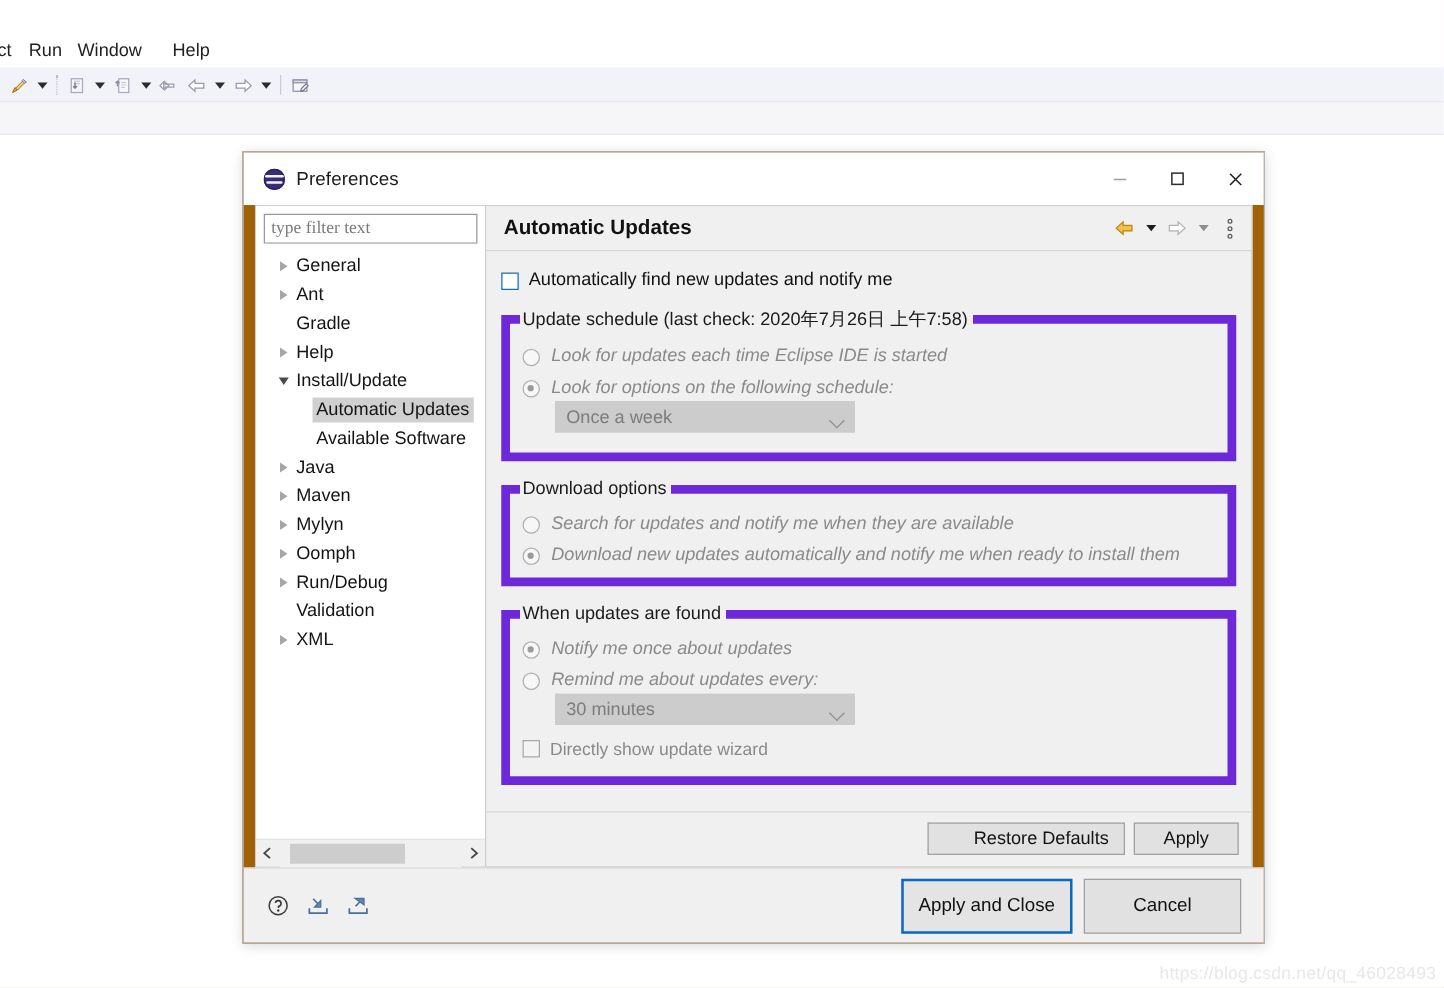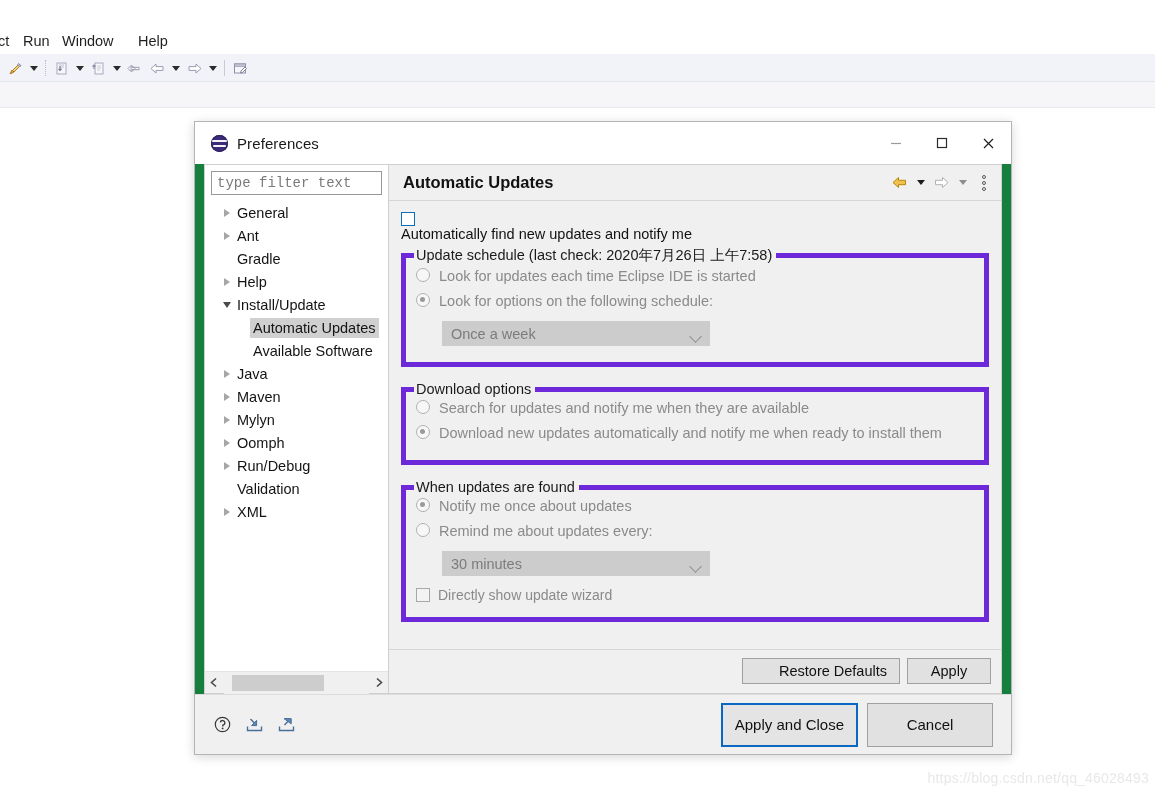--- a/index.html
+++ b/index.html
@@ -43,21 +43,21 @@
 
   #watermark {
     position: absolute; right: 6px; bottom: 4px;
     font-size: 14px; color: #e8e8e8; letter-spacing: .2px;
     font-family: "Liberation Sans", sans-serif; user-select: none;
   }
 
   
   #prefs-dialog {
     position: absolute; left: 194px; top: 121px; width: 818px; height: 634px;
-    background: #15803d;
+    background: #a16207;
     border: 1px solid #b4b4b4;
     box-shadow: 0 2px 10px rgba(0,0,0,.16);
     display: flex; flex-direction: column;
   }
 
   #title-bar {
     height: 42px; background: #ffffff; flex: none;
     display: flex; align-items: center; position: relative;
   }
   #eclipse-icon { margin-left: 16px; width: 17px; height: 17px; position: relative; flex: none; }
@@ -81,21 +81,21 @@
   #dialog-body { flex: 1; display: flex; padding: 0 9px 0 9px; gap: 0; min-height: 0; }
 
   
   #tree-panel {
     width: 184px; flex: none; display: flex; flex-direction: column;
     background: #ffffff; border: 1px solid #cfcfcf; border-right: none;
   }
   #filter-wrap { padding: 6px 6px 0 6px; background: #ffffff; }
   #filter-input {
     width: 100%; height: 24px; border: 1px solid #999999; background: #ffffff;
-    font-size: 14px; font-family: Liberation Mono, monospace;
+    font-size: 14px; font-family: Liberation Serif, serif;
     padding: 0 5px; color: #222; outline: none;
   }
   #filter-input::placeholder { color: #7a7a7a; opacity: 1; }
 
   #tree { flex: 1; overflow: hidden; position: relative; padding-top: 6px; background: #fff; }
   .tree-row {
     height: 23px; display: flex; align-items: center; position: relative;
     font-size: 14.5px; color: #141414; white-space: nowrap;
   }
   .tree-row .twisty {
@@ -128,51 +128,51 @@
   #page-title { font-size: 16.5px; font-weight: bold; color: #111; flex: 1; }
   .hdr-tools { display: flex; align-items: center; gap: 2px; }
   .hdr-btn { width: 19px; height: 24px; display: flex; align-items: center; justify-content: center; }
   .hdr-caret { width: 0;height:0;border-left:4.5px solid transparent;border-right:4.5px solid transparent;border-top:5.5px solid #1c1c1c; }
   .hdr-caret.gray { border-top-color:#8d8d8d; }
   .vdots { display: flex; flex-direction: column; gap: 2px; align-items: center; }
   .vdots i { width: 4px; height: 4px; border-radius: 50%; border: 1px solid #585858; }
 
   #page-content { flex: 1; padding: 11px 12px 0 12px; overflow: hidden; }
 
-  .top-check { display: flex; align-items: flex-start; height: 20px; margin: 0 0 2px 0; flex-direction: column; }
+  .top-check { display: flex; align-items: flex-end; height: 20px; margin: 0 0 2px 0; }
   .cb {
     width: 14px; height: 14px; flex: none; background: #ffffff;
     border: 1.6px solid #0a6ebd; margin-right: 8px;
   }
   .cb.dis { border-color: #a8a8a8; background: #f3f3f3; }
   .top-check .t { font-size: 14.5px; color: #111; }
 
   fieldset.grp {
-    border: 5px solid #6d28d9; border-radius: 0;
+    border: 7px solid #6d28d9; border-radius: 0;
     margin: 14px 0 0 0; padding: 3px 10px 10px 10px;
   }
   fieldset.grp legend {
     font-size: 14.5px; color: #1a1a1a; padding: 0 4px 0 2px; margin-left: -2px;
   }
-  .radio-row { display: flex; align-items: flex-start; height: 25px; }
+  .radio-row { display: flex; align-items: flex-end; height: 25px; font-style: italic; }
   .radio {
     width: 14px; height: 14px; border-radius: 50%; flex: none;
     border: 1.4px solid #b0b0b0; background: #f7f7f7; margin-right: 9px;
     position: relative;
   }
   .radio.on::after {
     content: ""; position: absolute; left: 3px; top: 3px; width: 5px; height: 5px;
     border-radius: 50%; background: #9a9a9a;
   }
   .radio-row .t { font-size: 14.5px; color: #8a8a8a; }
   .check-row { display: flex; align-items: center; height: 25px; }
   .check-row .t { font-size: 14px; color: #8a8a8a; }
 
   .combo {
-    margin: 3px 0 6px 26px; width: 268px; height: 25px;
+    margin: 3px 0 6px 26px; width: 240px; height: 25px;
     background: #cccccc; border: 1px solid #cccccc;
     display: flex; align-items: center; padding: 0 8px;
     font-size: 14.5px; color: #7c7c7c; position: relative;
   }
   .combo .cv { flex: 1; }
   .combo .cchev {
     width: 0;height:0;border-left:5px solid transparent;border-right:5px solid transparent;
     border-top: 5px solid transparent; position: relative;
   }
   .combo .cchev::before {

